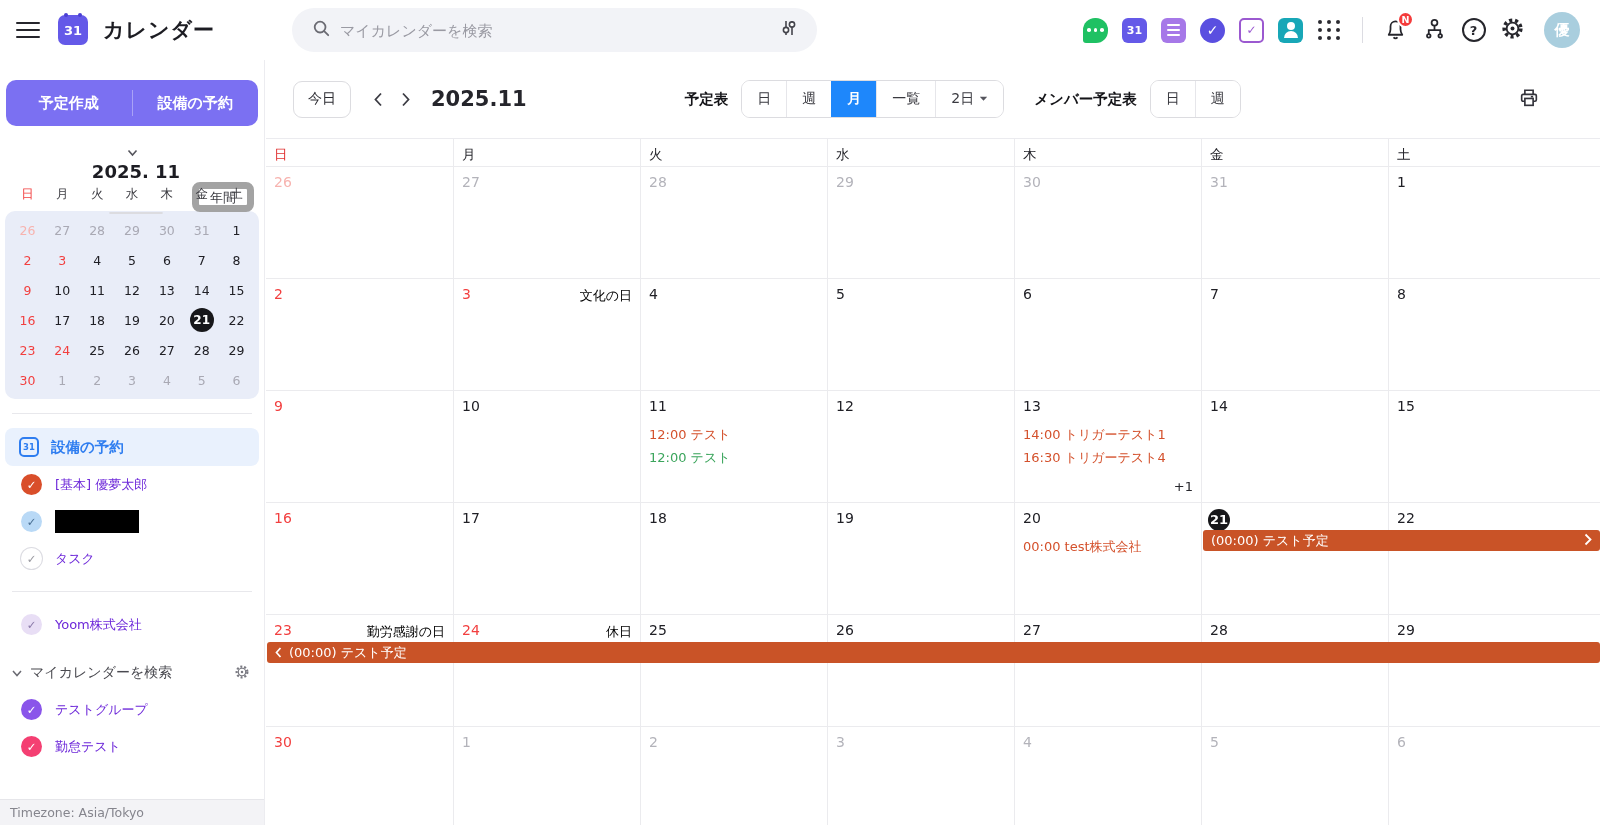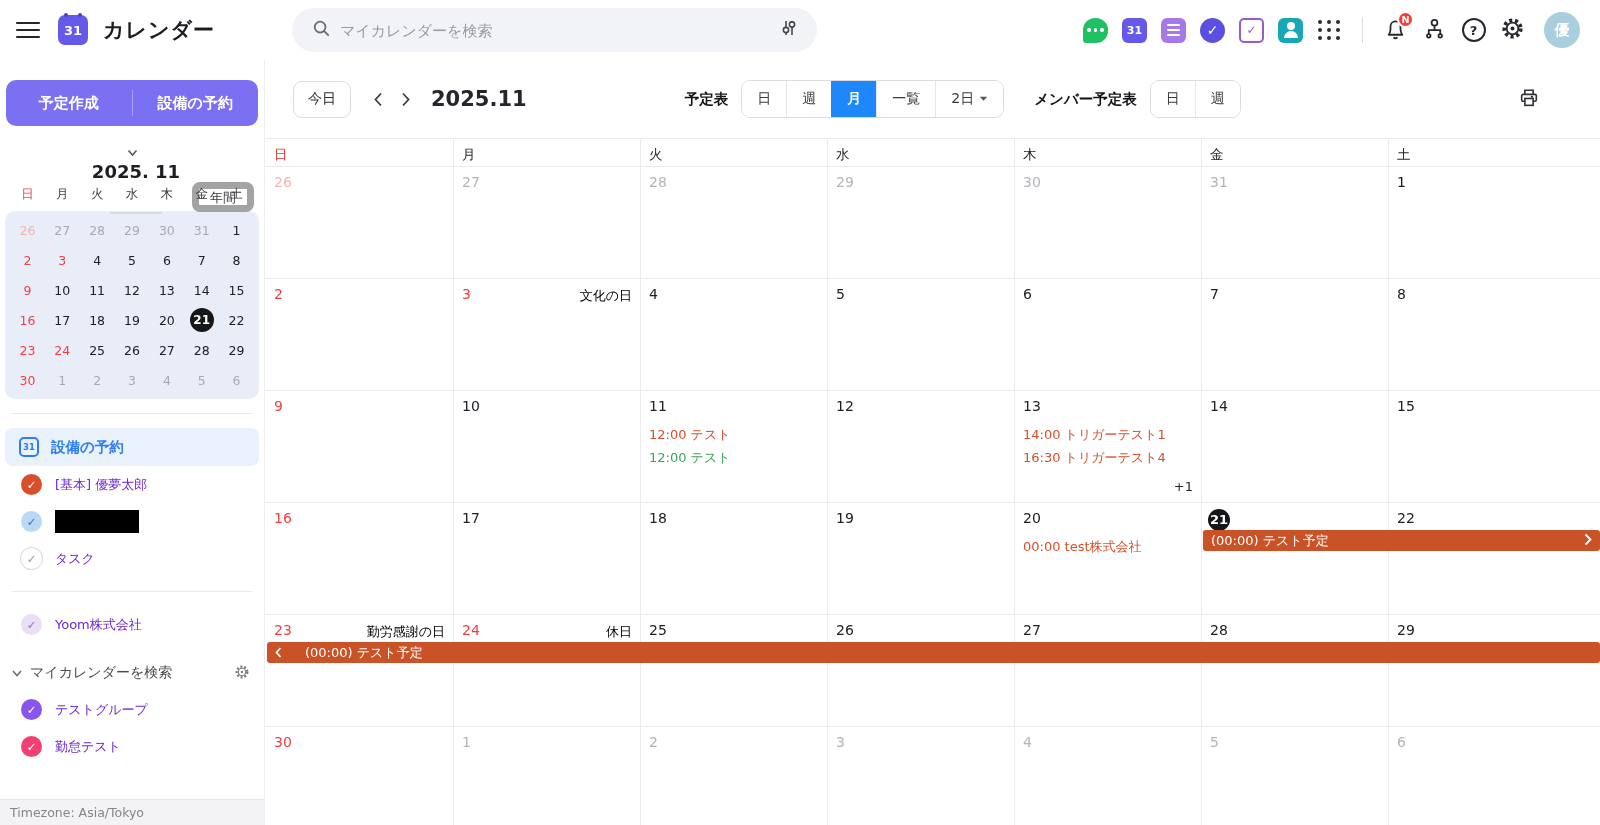--- a/index.html
+++ b/index.html
@@ -111,21 +111,21 @@
   .day-cell.out .dnum { color:#b3b3ba; } .day-cell.sun .dnum { color:#f23f3f; }
   .day-cell.hol .dnum { color:#f23f3f; } .day-cell.sun-out .dnum { color:#f7b3af; }
   .today-circ { display:inline-flex; width:22px; height:22px; border-radius:50%; background:#17171a; color:#fff;
     align-items:center; justify-content:center; font-size:13px; font-weight:bold; margin-left:6px; }
   .day-cell.today .dnum { padding-left:0; }
   .holiday-lbl { position:absolute; top:8px; right:8px; font-size:13px; color:#000000; }
   .evts { margin-top:8px; }
   .ev { height:23px; line-height:23px; font-size:13px; padding:0 8px; white-space:nowrap; overflow:hidden; cursor:pointer; }
   .more-lbl { position:absolute; right:8px; bottom:8px; font-size:13px; color:#26262c; cursor:pointer; }
   .span-bar { position:absolute; top:27px; height:21px; background:#c95327; color:#fff; font-size:13px;
-    display:flex; align-items:center; padding:0 8px; gap:23px; z-index:2; border-radius:3px; cursor:pointer; }
+    display:flex; align-items:center; padding:0 8px; gap:7px; z-index:2; border-radius:3px; cursor:pointer; }
   .span-bar .bl { white-space:nowrap; overflow:hidden; }
   .span-bar .arrow-r { margin-left:auto; }
 </style>
 </head>
 <body>
 
 <div class="topbar">
   <div class="hamburger">
       <span></span>
       <span></span>

